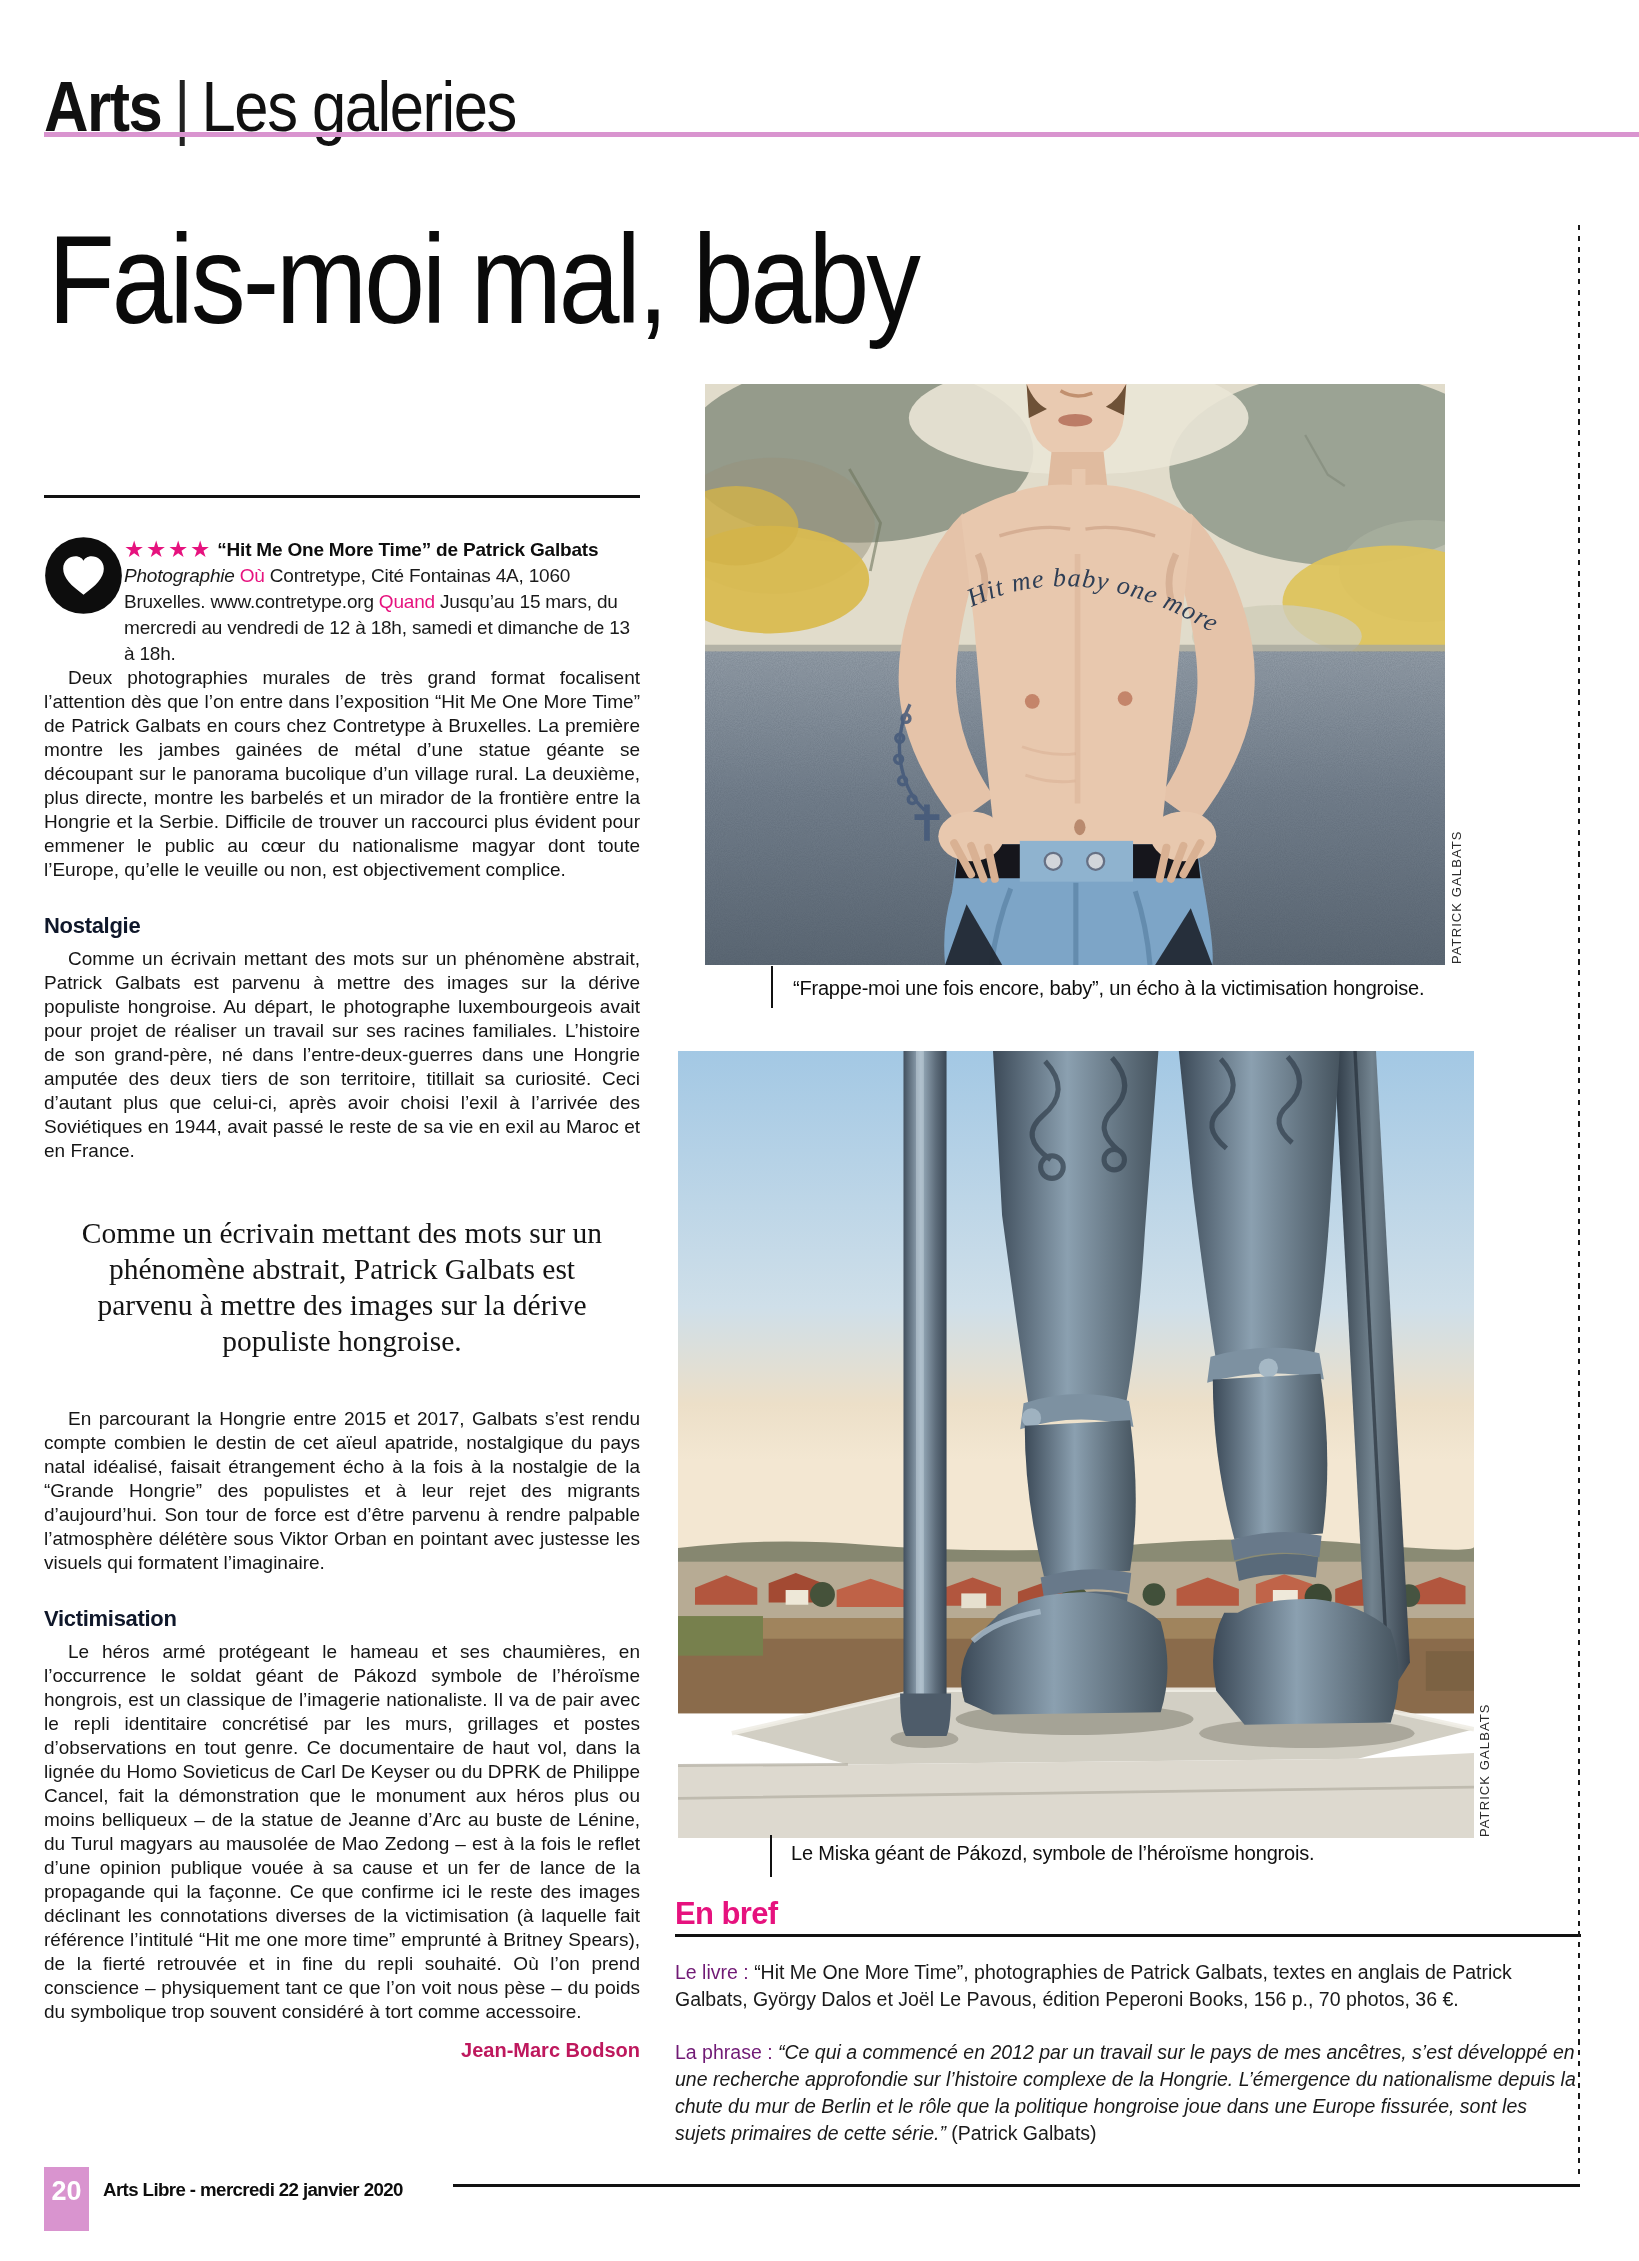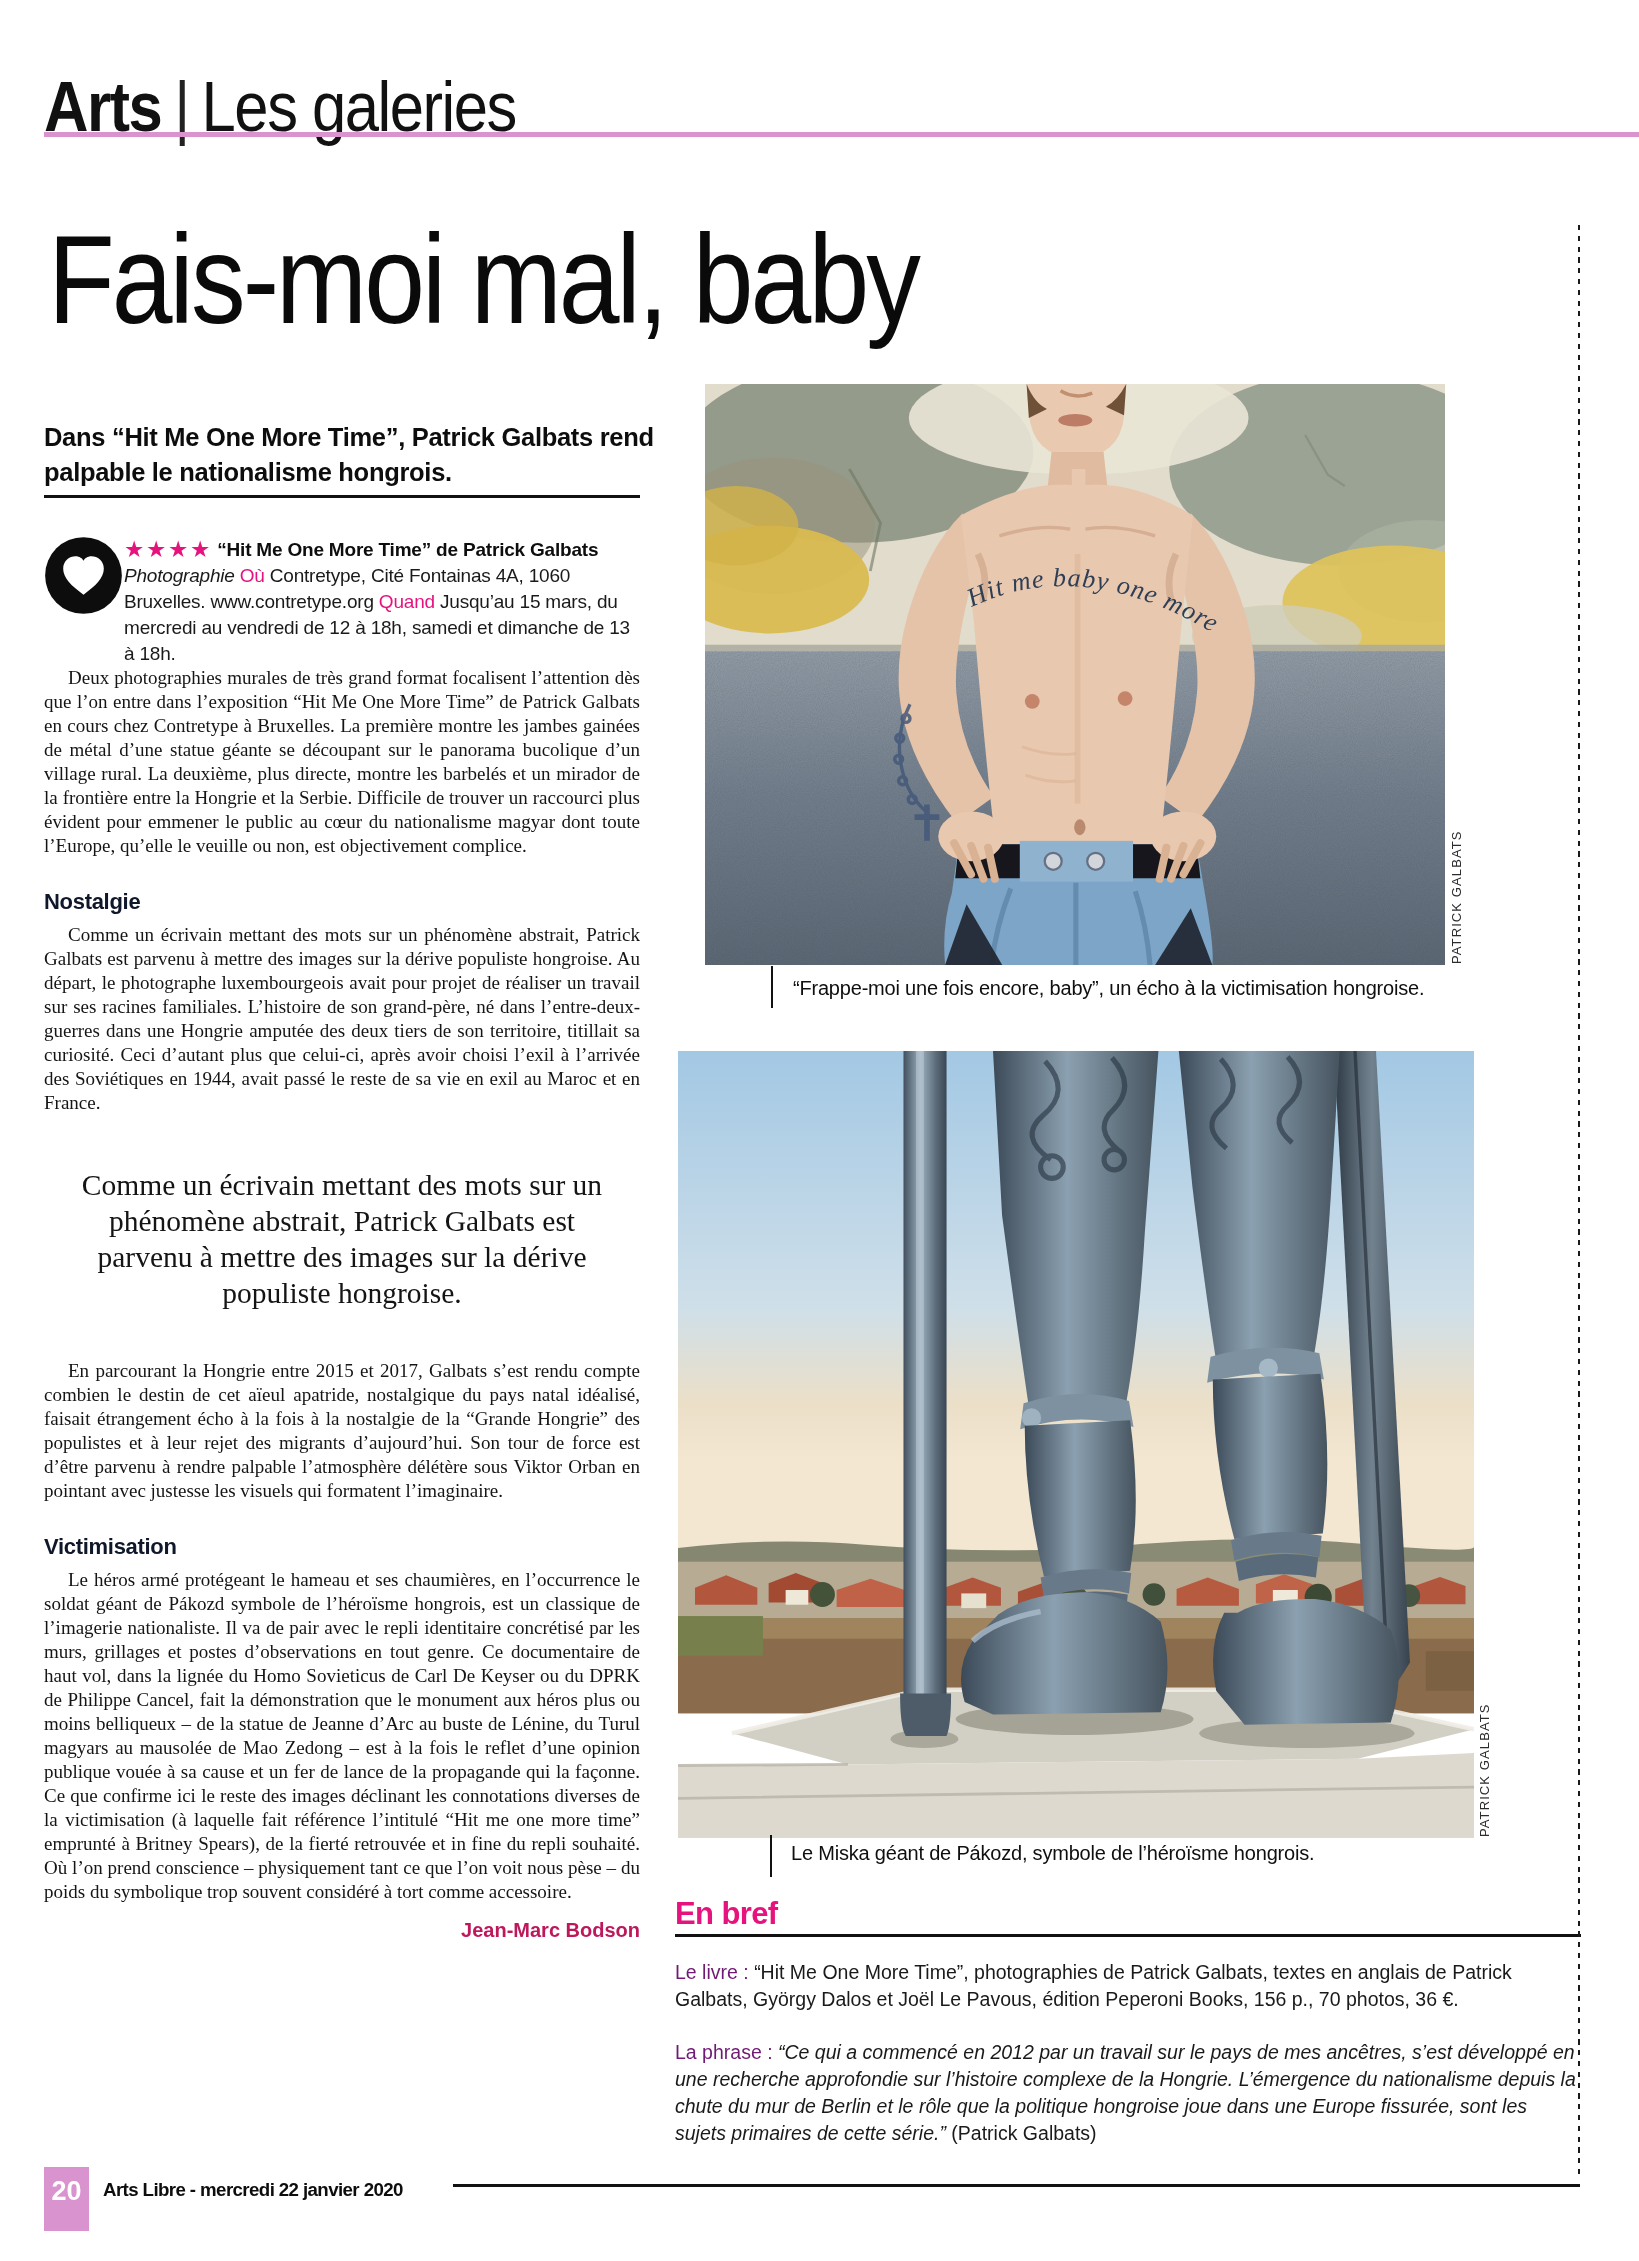--- a/index.html
+++ b/index.html
@@ -26,21 +26,21 @@
   .infobox{left:44px;top:536px;width:598px;display:flex;gap:1px;align-items:flex-start;}
   .heart-badge{flex:none;}
   .infobox-text{font-size:19px;line-height:26px;letter-spacing:-0.2px;color:#1a1a1a;}
   .stars{font-size:22.7px;letter-spacing:1.7px;vertical-align:-1.1px;}
   .ib-title{font-weight:700;color:#0d0d0d;}
   .ib-medium{font-style:italic;}
   .ib-label{font-weight:400;}
 
   
   .column{left:44px;top:666px;width:596px;}
-  .column p.body{margin:0;font-family:Liberation Serif, serif;font-size:19px;line-height:24px;
+  .column p.body{margin:0;font-family:Liberation Sans, sans-serif;font-size:19px;line-height:24px;
                  text-align:justify;text-indent:24px;color:#151515;}
   .column h3.subhead{margin:31px 0 8px 0;font-size:22px;font-weight:700;letter-spacing:-0.3px;color:#0f172a;}
   .pullquote{margin:52px 17px 48px 17px;font-family:"Liberation Serif",serif;font-size:29.5px;
              line-height:36px;text-align:center;color:#141414;}
   .byline{margin-top:14.7px;text-align:right;font-size:20px;font-weight:700;color:#be185d;}
 
   
   .photo{overflow:hidden;}
   .photo svg{display:block;width:100%;height:100%;}
   .photo-credit{font-size:13px;letter-spacing:1.1px;color:#2b2b2b;writing-mode:vertical-rl;
@@ -72,21 +72,20 @@
 <div class="page">
 
   <header>
     <div class="abs kicker">
       <span class="section">Arts</span><span class="divider">|</span><span class="subsection">Les galeries</span>
     </div>
     <div class="abs kicker-rule" style="background:#d994cf"></div>
   </header>
 
   <h1 class="abs headline" style="margin:0">Fais-moi mal, baby</h1>
-  <p class="abs standfirst" style="margin:0">Dans “Hit Me One More Time”, Patrick Galbats rend palpable le nationalisme hongrois.</p>
   <div class="abs standfirst-rule"></div>
 
   <div class="abs infobox">
     <span class="heart-badge">
       <svg width="79" height="79" viewBox="0 0 140 140">
         <circle cx="70" cy="70" r="68" fill="#0d0d0d"></circle>
         <path d="M70 104 C48 88 34 74 34 58 C34 44 45 36 56 36 C63 36 68 40 70 44 C72 40 77 36 84 36 C95 36 106 44 106 58 C106 74 92 88 70 104 Z" fill="#ffffff"></path>
       </svg>
     </span>
     <p class="infobox-text" style="margin:0">

